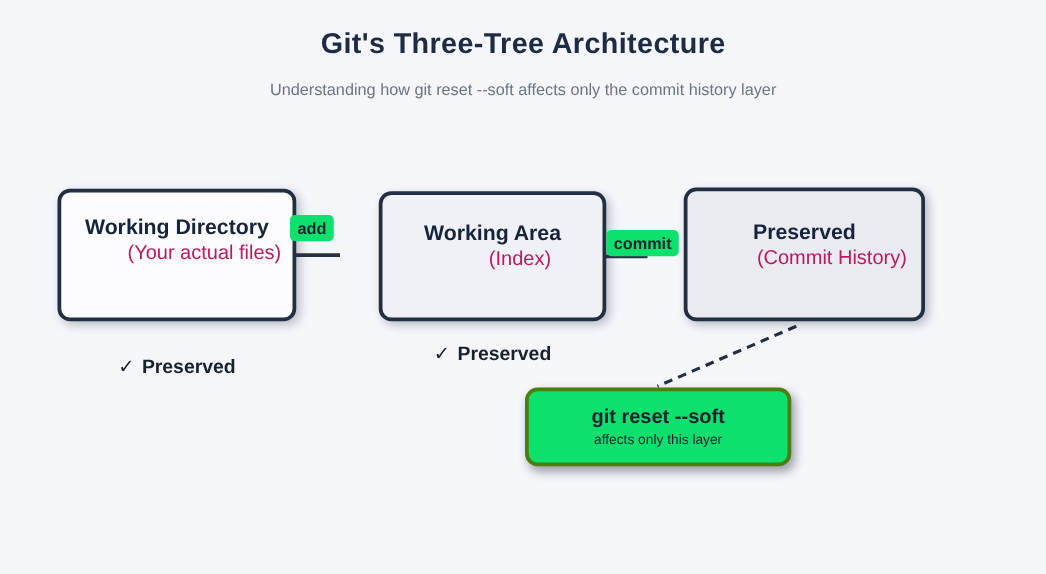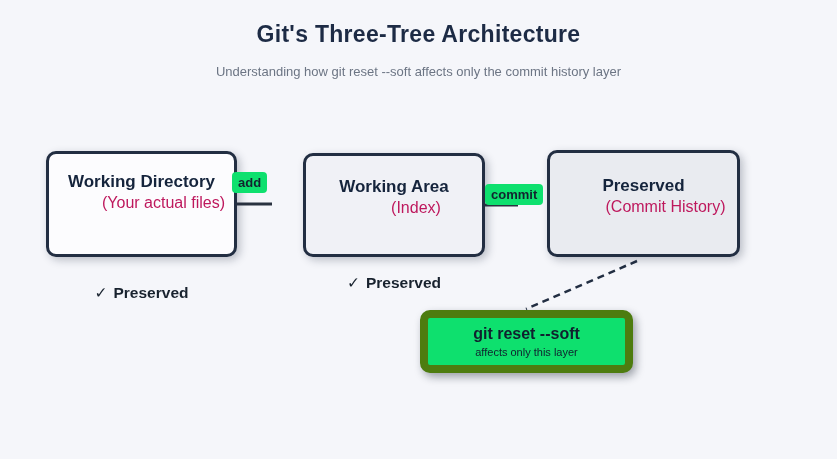--- a/index.html
+++ b/index.html
@@ -32,21 +32,21 @@
   #badge-add{left:232px;top:172px;}
   #badge-commit{left:485px;top:184px;}
   .connectors{position:absolute;left:0;top:0;pointer-events:none;}
   .preserved{position:absolute;text-align:center;font-size:15.5px;color:#18222e;}
   .preserved .check{font-weight:normal;margin-right:6px;}
   .preserved .word{font-weight:bold;}
   #preserved-1{left:46px;width:191px;top:284px;}
   #preserved-2{left:303px;width:182px;top:274px;}
   .callout{
     position:absolute;left:420px;top:310px;width:213px;height:63px;box-sizing:border-box;
-    background:#0ee06e;border:8px solid #4d7c0f;border-radius:10px;
+    background:#0ee06e;border:3px solid #4d7c0f;border-radius:10px;
     display:flex;flex-direction:column;align-items:center;justify-content:center;gap:3px;
     box-shadow:3px 4px 8px rgba(20,30,46,.4);
   }
   .callout-title{font-size:16px;font-weight:bold;color:#10202e;}
   .callout-sub{font-size:11px;color:#10202e;}
 </style>
 </head>
 <body>
 
 <div class="stage">

